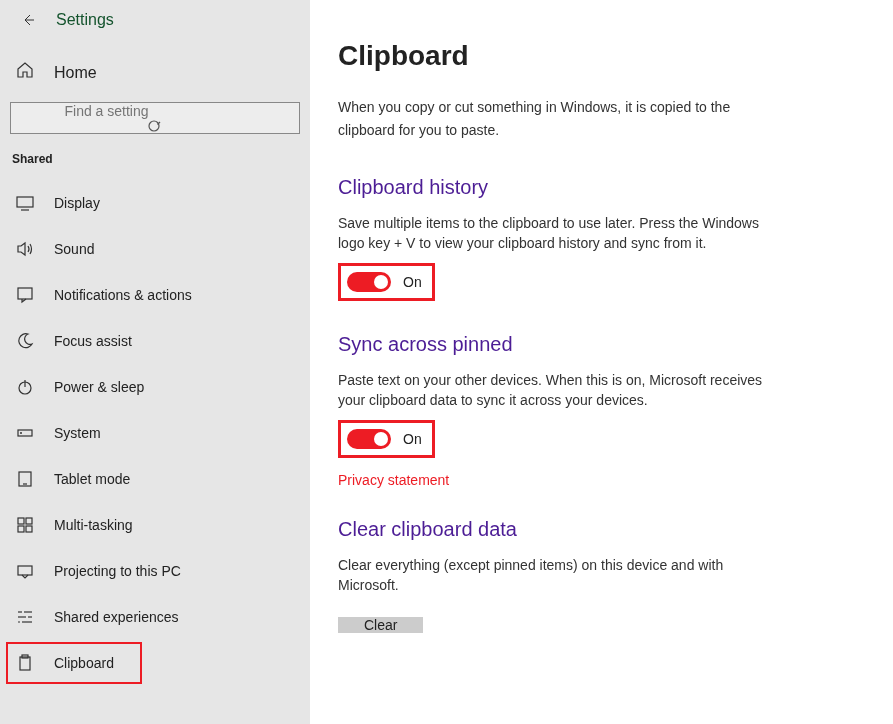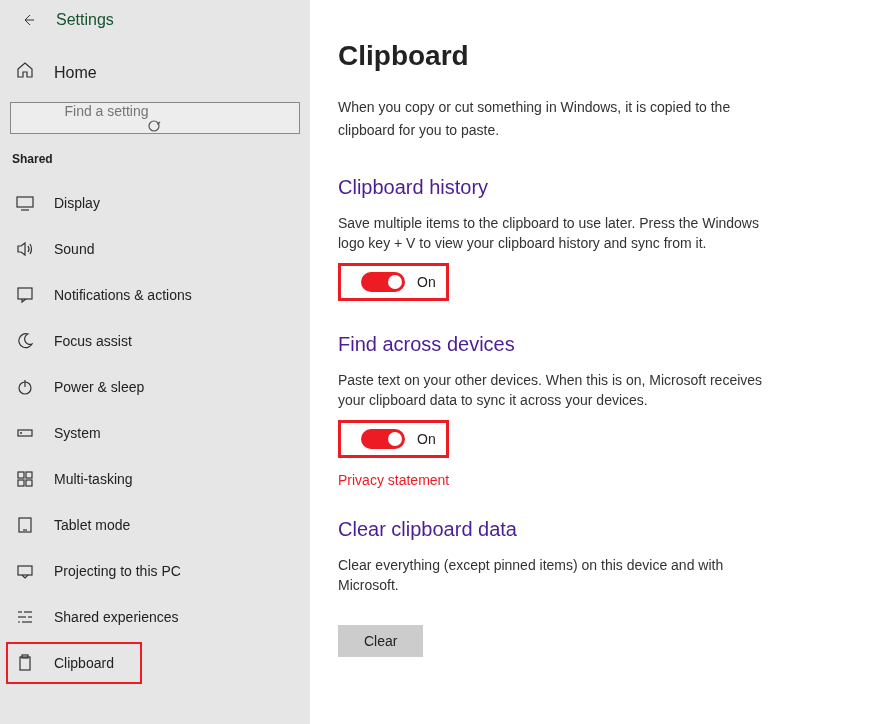--- a/index.html
+++ b/index.html
@@ -18,26 +18,26 @@
 .nav-item { display: flex; align-items: center; height: 46px; padding-left: 16px; cursor: pointer; }
 .nav-item .icon { width: 18px; height: 18px; margin-right: 20px; display: flex; align-items: center; justify-content: center; color: #333; }
 .nav-item .label { font-size: 14px; color: #222; }
 .nav-item.highlighted { border: 2px solid #ed1c24; height: 42px; margin: 2px 168px 2px 6px; padding-left: 8px; }
 .main { flex: 1; padding: 40px 30px 0 28px; background: #fff; overflow-y: auto; }
 .page-title { font-size: 28px; font-weight: 600; color: #222; margin-bottom: 24px; }
 .page-desc { font-size: 14px; color: #333; line-height: 23px; max-width: 430px; margin-bottom: 34px; }
 .subsection-title { font-size: 20px; font-weight: 400; color: #4c1d95; margin-bottom: 14px; }
 .subsection-desc { font-size: 14px; color: #333; line-height: 20px; max-width: 430px; margin-bottom: 10px; }
 .toggle-row { display: flex; align-items: center; margin-bottom: 32px; }
-.toggle-outer { border: 3px solid #ed1c24; padding: 6px 10px 6px 20px; display: inline-flex; align-items: center; justify-content: center; }
+.toggle-outer { border: 3px solid #ed1c24; padding: 6px 10px 6px 6px; display: inline-flex; align-items: center; justify-content: center; }
 .toggle { width: 44px; height: 20px; background: #ed1c24; border-radius: 10px; position: relative; margin-right: 12px; }
 .toggle .knob { position: absolute; right: 3px; top: 3px; width: 14px; height: 14px; background: #fff; border-radius: 50%; }
 .toggle-label { font-size: 14px; color: #222; }
 .link { font-size: 14px; color: #ed1c24; margin-bottom: 30px; display: block; cursor: pointer; }
-.clear-btn { background: #ccc; border: none; padding: 8px 26px; font-size: 14px; color: #222; cursor: pointer; margin-top: 20px; }
+.clear-btn { background: #ccc; border: none; padding: 0 26px; font-size: 14px; color: #222; cursor: pointer; margin-top: 12px; }
 svg { display: block; }
 </style>
 </head>
 <body>
 
 <div class="sidebar">
   <div class="header-row">
     <div class="back-btn">
       <svg width="14" height="14" viewBox="0 0 14 14">
           <path d="M9 2 L4 7 L9 12" stroke="#333" stroke-width="1" fill="none"></path>
@@ -124,37 +124,37 @@
           <rect x="2" y="6" width="14" height="6" stroke="#333" stroke-width="1.2" fill="none"></rect>
           <circle cx="5" cy="9" r="1" fill="#333"></circle>
         </svg>
       </span>
     <span class="label">System</span>
   </div>
 
   <div class="nav-item">
     <span class="icon">
         <svg width="18" height="18" viewBox="0 0 18 18">
+          <rect x="3" y="2" width="12" height="14" stroke="#333" stroke-width="1.2" fill="none"></rect>
+          <line x1="7" y1="14" x2="11" y2="14" stroke="#333" stroke-width="1.2"></line>
+        </svg>
+      </span>
+    <span class="label">Tablet mode</span>
+  </div>
+
+  <div class="nav-item">
+    <span class="icon">
+        <svg width="18" height="18" viewBox="0 0 18 18">
           <rect x="2" y="2" width="6" height="6" stroke="#333" stroke-width="1.2" fill="none"></rect>
           <rect x="10" y="2" width="6" height="6" stroke="#333" stroke-width="1.2" fill="none"></rect>
           <rect x="2" y="10" width="6" height="6" stroke="#333" stroke-width="1.2" fill="none"></rect>
           <rect x="10" y="10" width="6" height="6" stroke="#333" stroke-width="1.2" fill="none"></rect>
         </svg>
       </span>
     <span class="label">Multi-tasking</span>
-  </div>
-
-  <div class="nav-item">
-    <span class="icon">
-        <svg width="18" height="18" viewBox="0 0 18 18">
-          <rect x="3" y="2" width="12" height="14" stroke="#333" stroke-width="1.2" fill="none"></rect>
-          <line x1="7" y1="14" x2="11" y2="14" stroke="#333" stroke-width="1.2"></line>
-        </svg>
-      </span>
-    <span class="label">Tablet mode</span>
   </div>
 
   <div class="nav-item">
     <span class="icon">
         <svg width="18" height="18" viewBox="0 0 18 18">
           <rect x="2" y="4" width="14" height="9" stroke="#333" stroke-width="1.2" fill="none"></rect>
           <path d="M6 13 L9 16 L12 13" stroke="#333" stroke-width="1.2" fill="none"></path>
         </svg>
       </span>
     <span class="label">Projecting to this PC</span>
@@ -193,21 +193,21 @@
   <p class="subsection-desc">Save multiple items to the clipboard to use later. Press the Windows logo key + V to view your clipboard history and sync from it.</p>
   <div class="toggle-row">
     <div class="toggle-outer">
       <div class="toggle">
           <div class="knob"></div>
         </div>
       <span class="toggle-label">On</span>
     </div>
   </div>
 
-  <h2 class="subsection-title">Find across devices</h2>
+  <h2 class="subsection-title">Sync across pinned</h2>
   <p class="subsection-desc">Paste text on your other devices. When this is on, Microsoft receives your clipboard data to sync it across your devices.</p>
   <div class="toggle-row" style="margin-bottom:14px;">
     <div class="toggle-outer">
       <div class="toggle">
           <div class="knob"></div>
         </div>
       <span class="toggle-label">On</span>
     </div>
   </div>
   <a class="link">Privacy statement</a>

